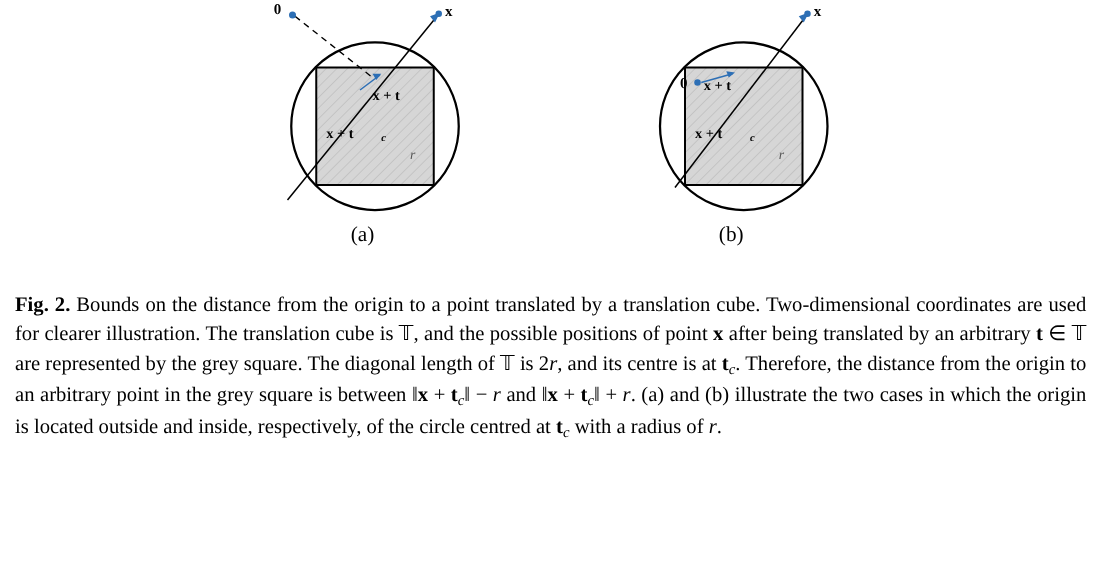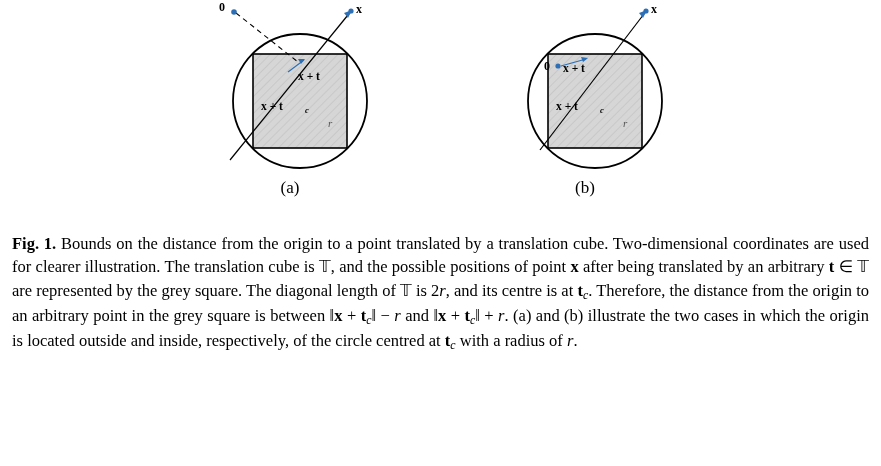--- a/index.html
+++ b/index.html
@@ -127,21 +127,21 @@
 
         <text x="123" y="127" font-size="11" font-style="italic" fill="#555555">r</text>
       </svg>
     </div>
 
     <div class="panel-caption cap-a">(a)</div>
     <div class="panel-caption cap-b">(b)</div>
   </div>
 
   <div class="caption-block">
-    <b>Fig. 1.</b>
+    <b>Fig. 2.</b>
     <span>
       Bounds on the distance from the origin to a point translated by a translation
       cube. Two-dimensional coordinates are used for clearer illustration. The translation
       cube is 𝕋, and the possible positions of point <span class="bvec">x</span> after being translated by an arbitrary
       <span class="bvec">t</span> ∈ 𝕋 are represented by the grey square. The diagonal length of 𝕋 is 2<span class="math-i">r</span>, and its centre
       is at <span class="bvec">t</span><span class="sub">c</span>. Therefore, the distance from the origin to an arbitrary point in the grey square
       is between ‖<span class="bvec">x</span> + <span class="bvec">t</span><span class="sub">c</span>‖ − <span class="math-i">r</span> and ‖<span class="bvec">x</span> + <span class="bvec">t</span><span class="sub">c</span>‖ + <span class="math-i">r</span>. (a) and (b) illustrate the two cases in which
       the origin is located outside and inside, respectively, of the circle centred at <span class="bvec">t</span><span class="sub">c</span> with a
       radius of <span class="math-i">r</span>.
     </span>

